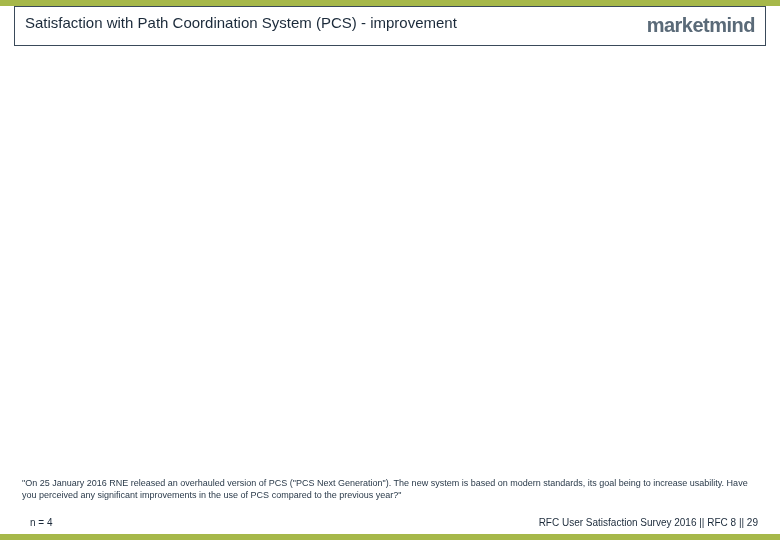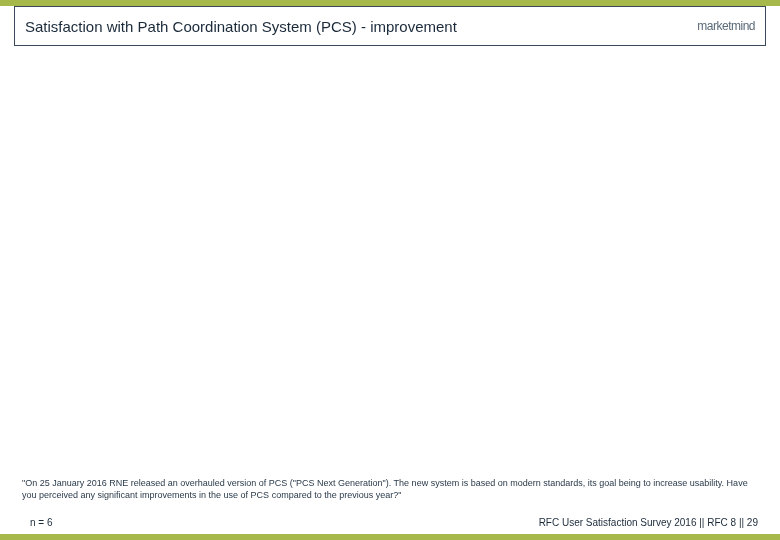--- a/index.html
+++ b/index.html
@@ -30,34 +30,34 @@
     width: 780px; height: 6px;
     background: #a6b84a;
   }
   .header {
     position: absolute;
     left: 14px; top: 6px;
     width: 752px; height: 40px;
     border: 1px solid #3a4a5a;
     box-sizing: border-box;
     display: flex;
-    align-items: center;
+    align-items: flex-start;
     justify-content: space-between;
-    padding: 0 10px;
+    padding: 7px 10px;
     background: #ffffff;
   }
   .title {
     font-size: 15px;
     font-weight: 400;
     color: #1b2a3a;
     white-space: nowrap;
   }
   .brand {
-    font-size: 12px;
-    font-weight: 400;
+    font-size: 20px;
+    font-weight: 700;
     letter-spacing: -0.5px;
     color: #5a6a78;
   }
   .chart-area {
     position: absolute;
     left: 560px; top: 120px;
     width: 150px; height: 320px;
   }
   .grid-line {
     position: absolute;
@@ -139,15 +139,15 @@
   <div class="accent-top"></div>
   <div class="accent-bottom"></div>
 
   <div class="header">
     <span class="title">Satisfaction with Path Coordination System (PCS) - improvement</span>
     <span class="brand">marketmind</span>
   </div>
 
 
   <div class="question">"On 25 January 2016 RNE released an overhauled version of PCS ("PCS Next Generation"). The new system is based on modern standards, its goal being to increase usability. Have you perceived any significant improvements in the use of PCS compared to the previous year?"</div>
-  <div class="n-label">n = 6</div>
+  <div class="n-label">n = 4</div>
   <div class="footer">RFC User Satisfaction Survey 2016 || RFC 8 || 29</div>
 </div>
 
 </body></html>

